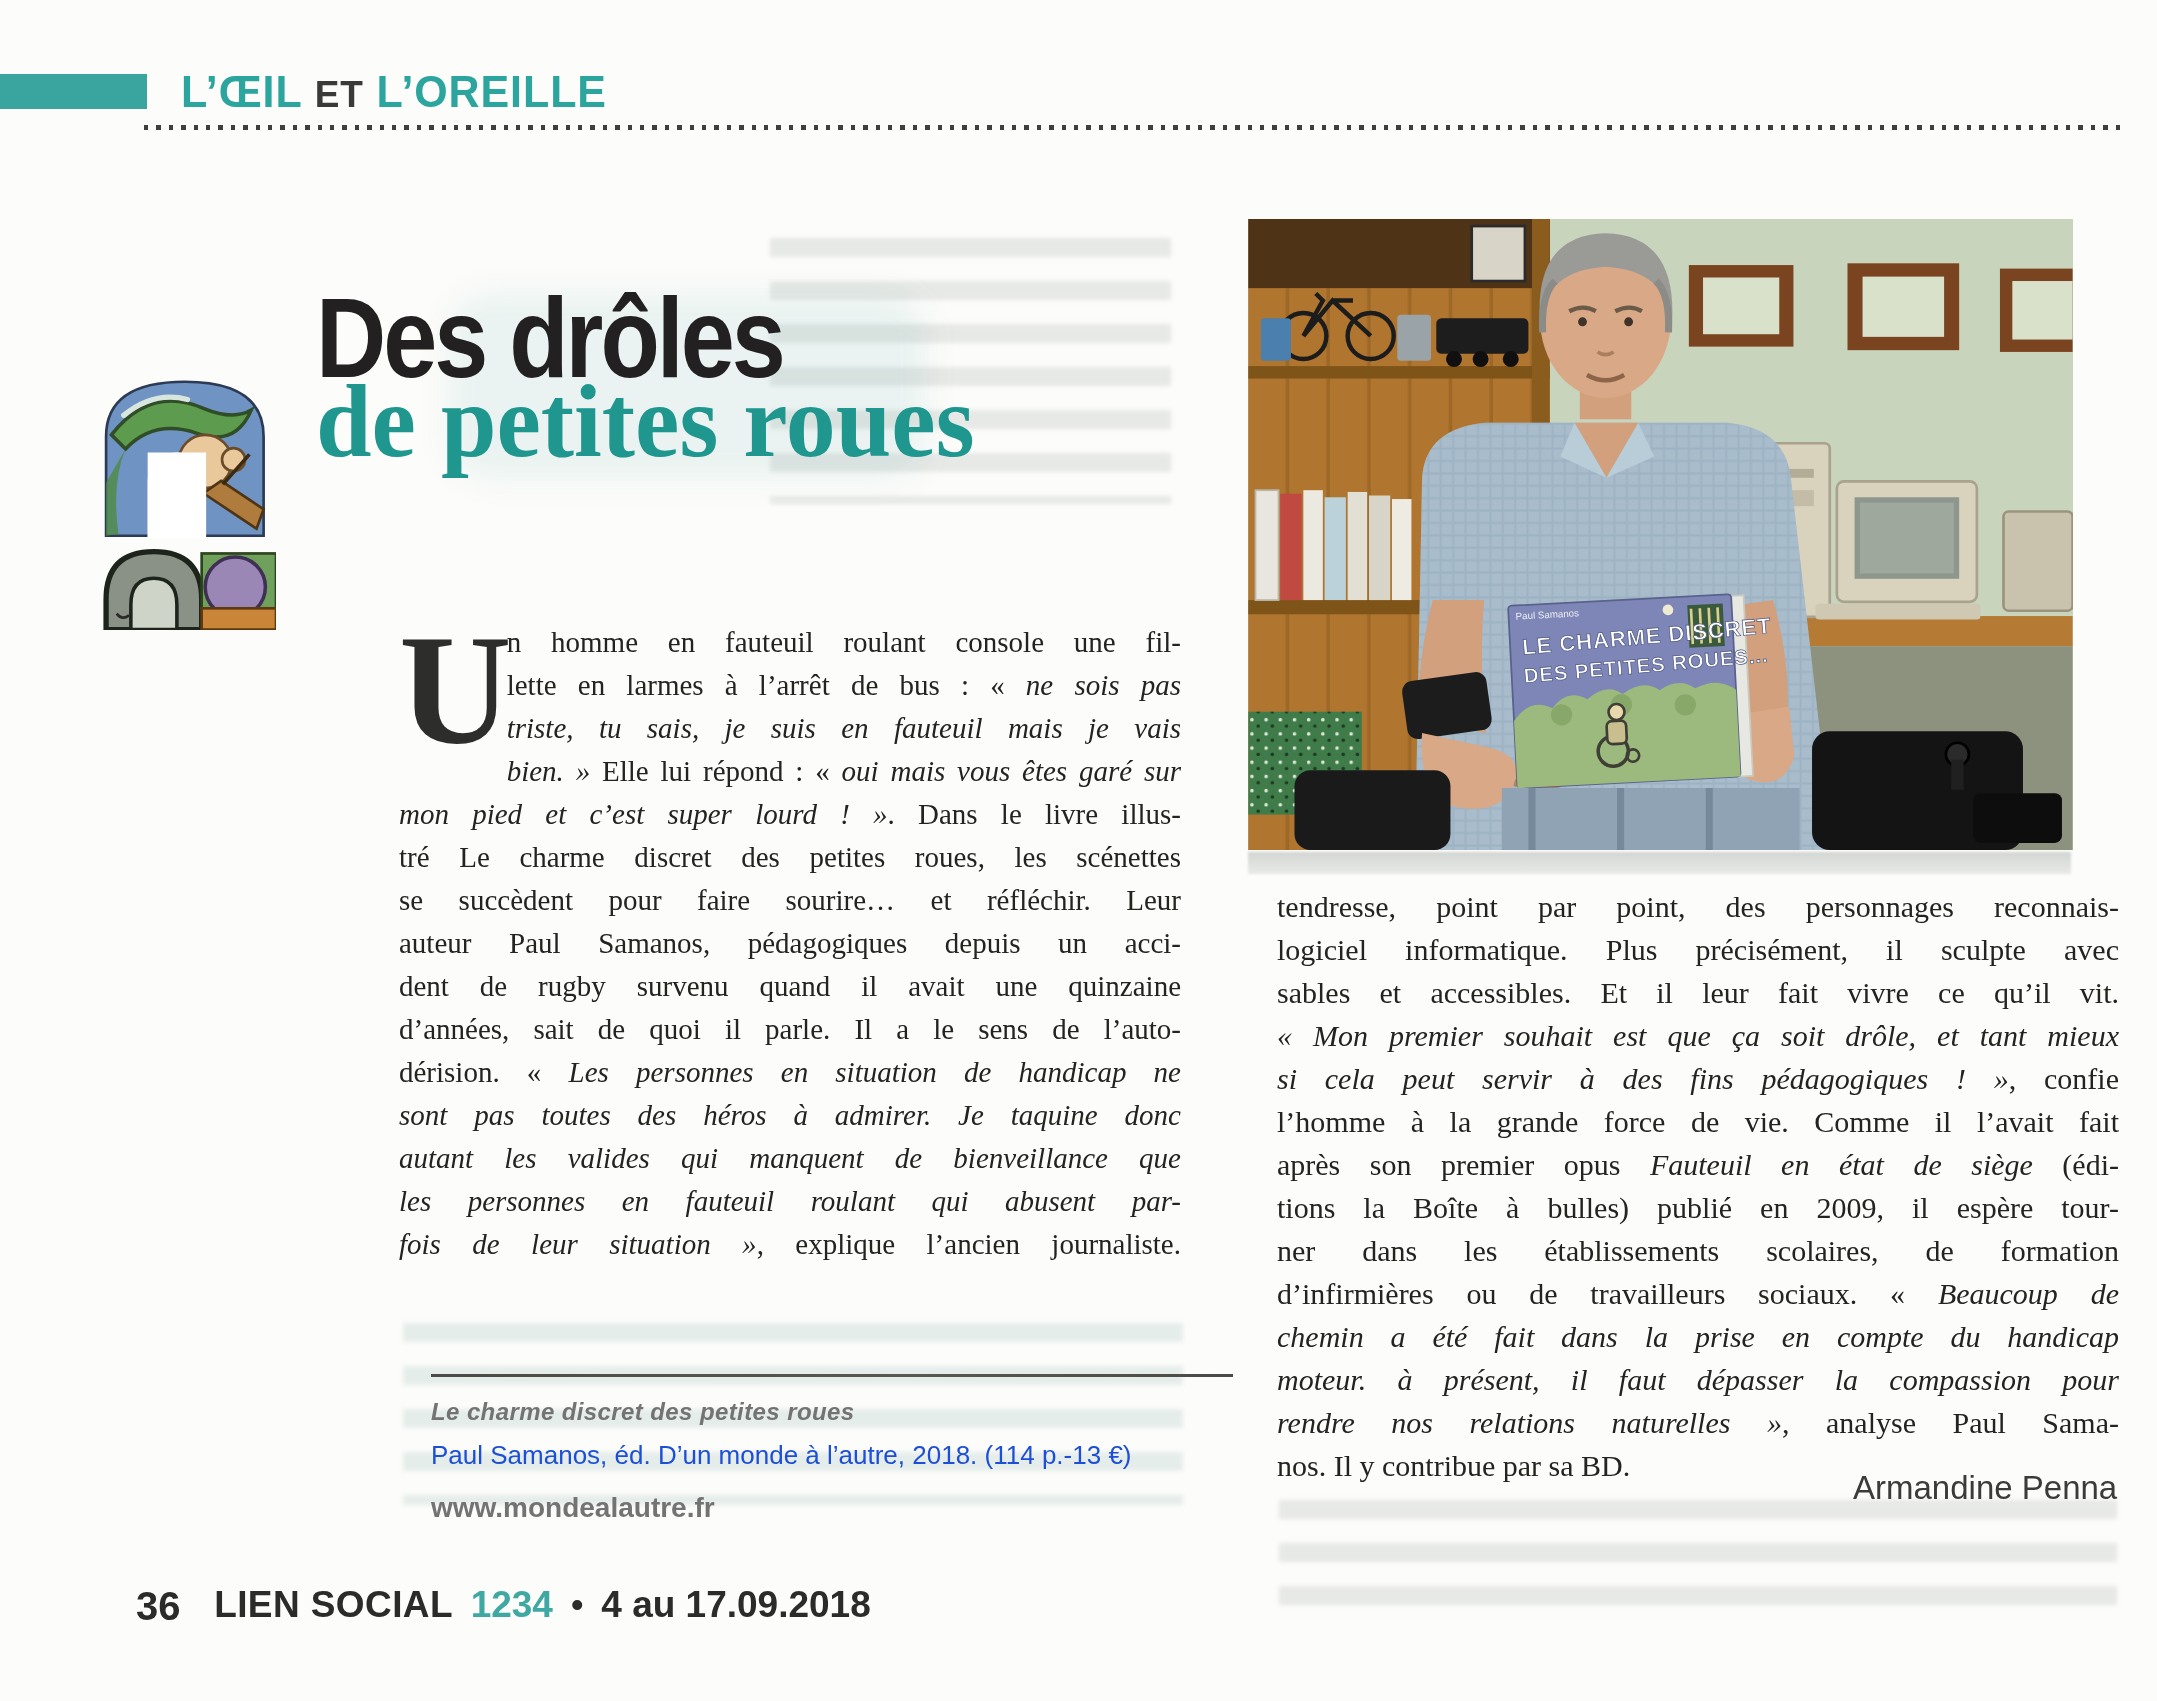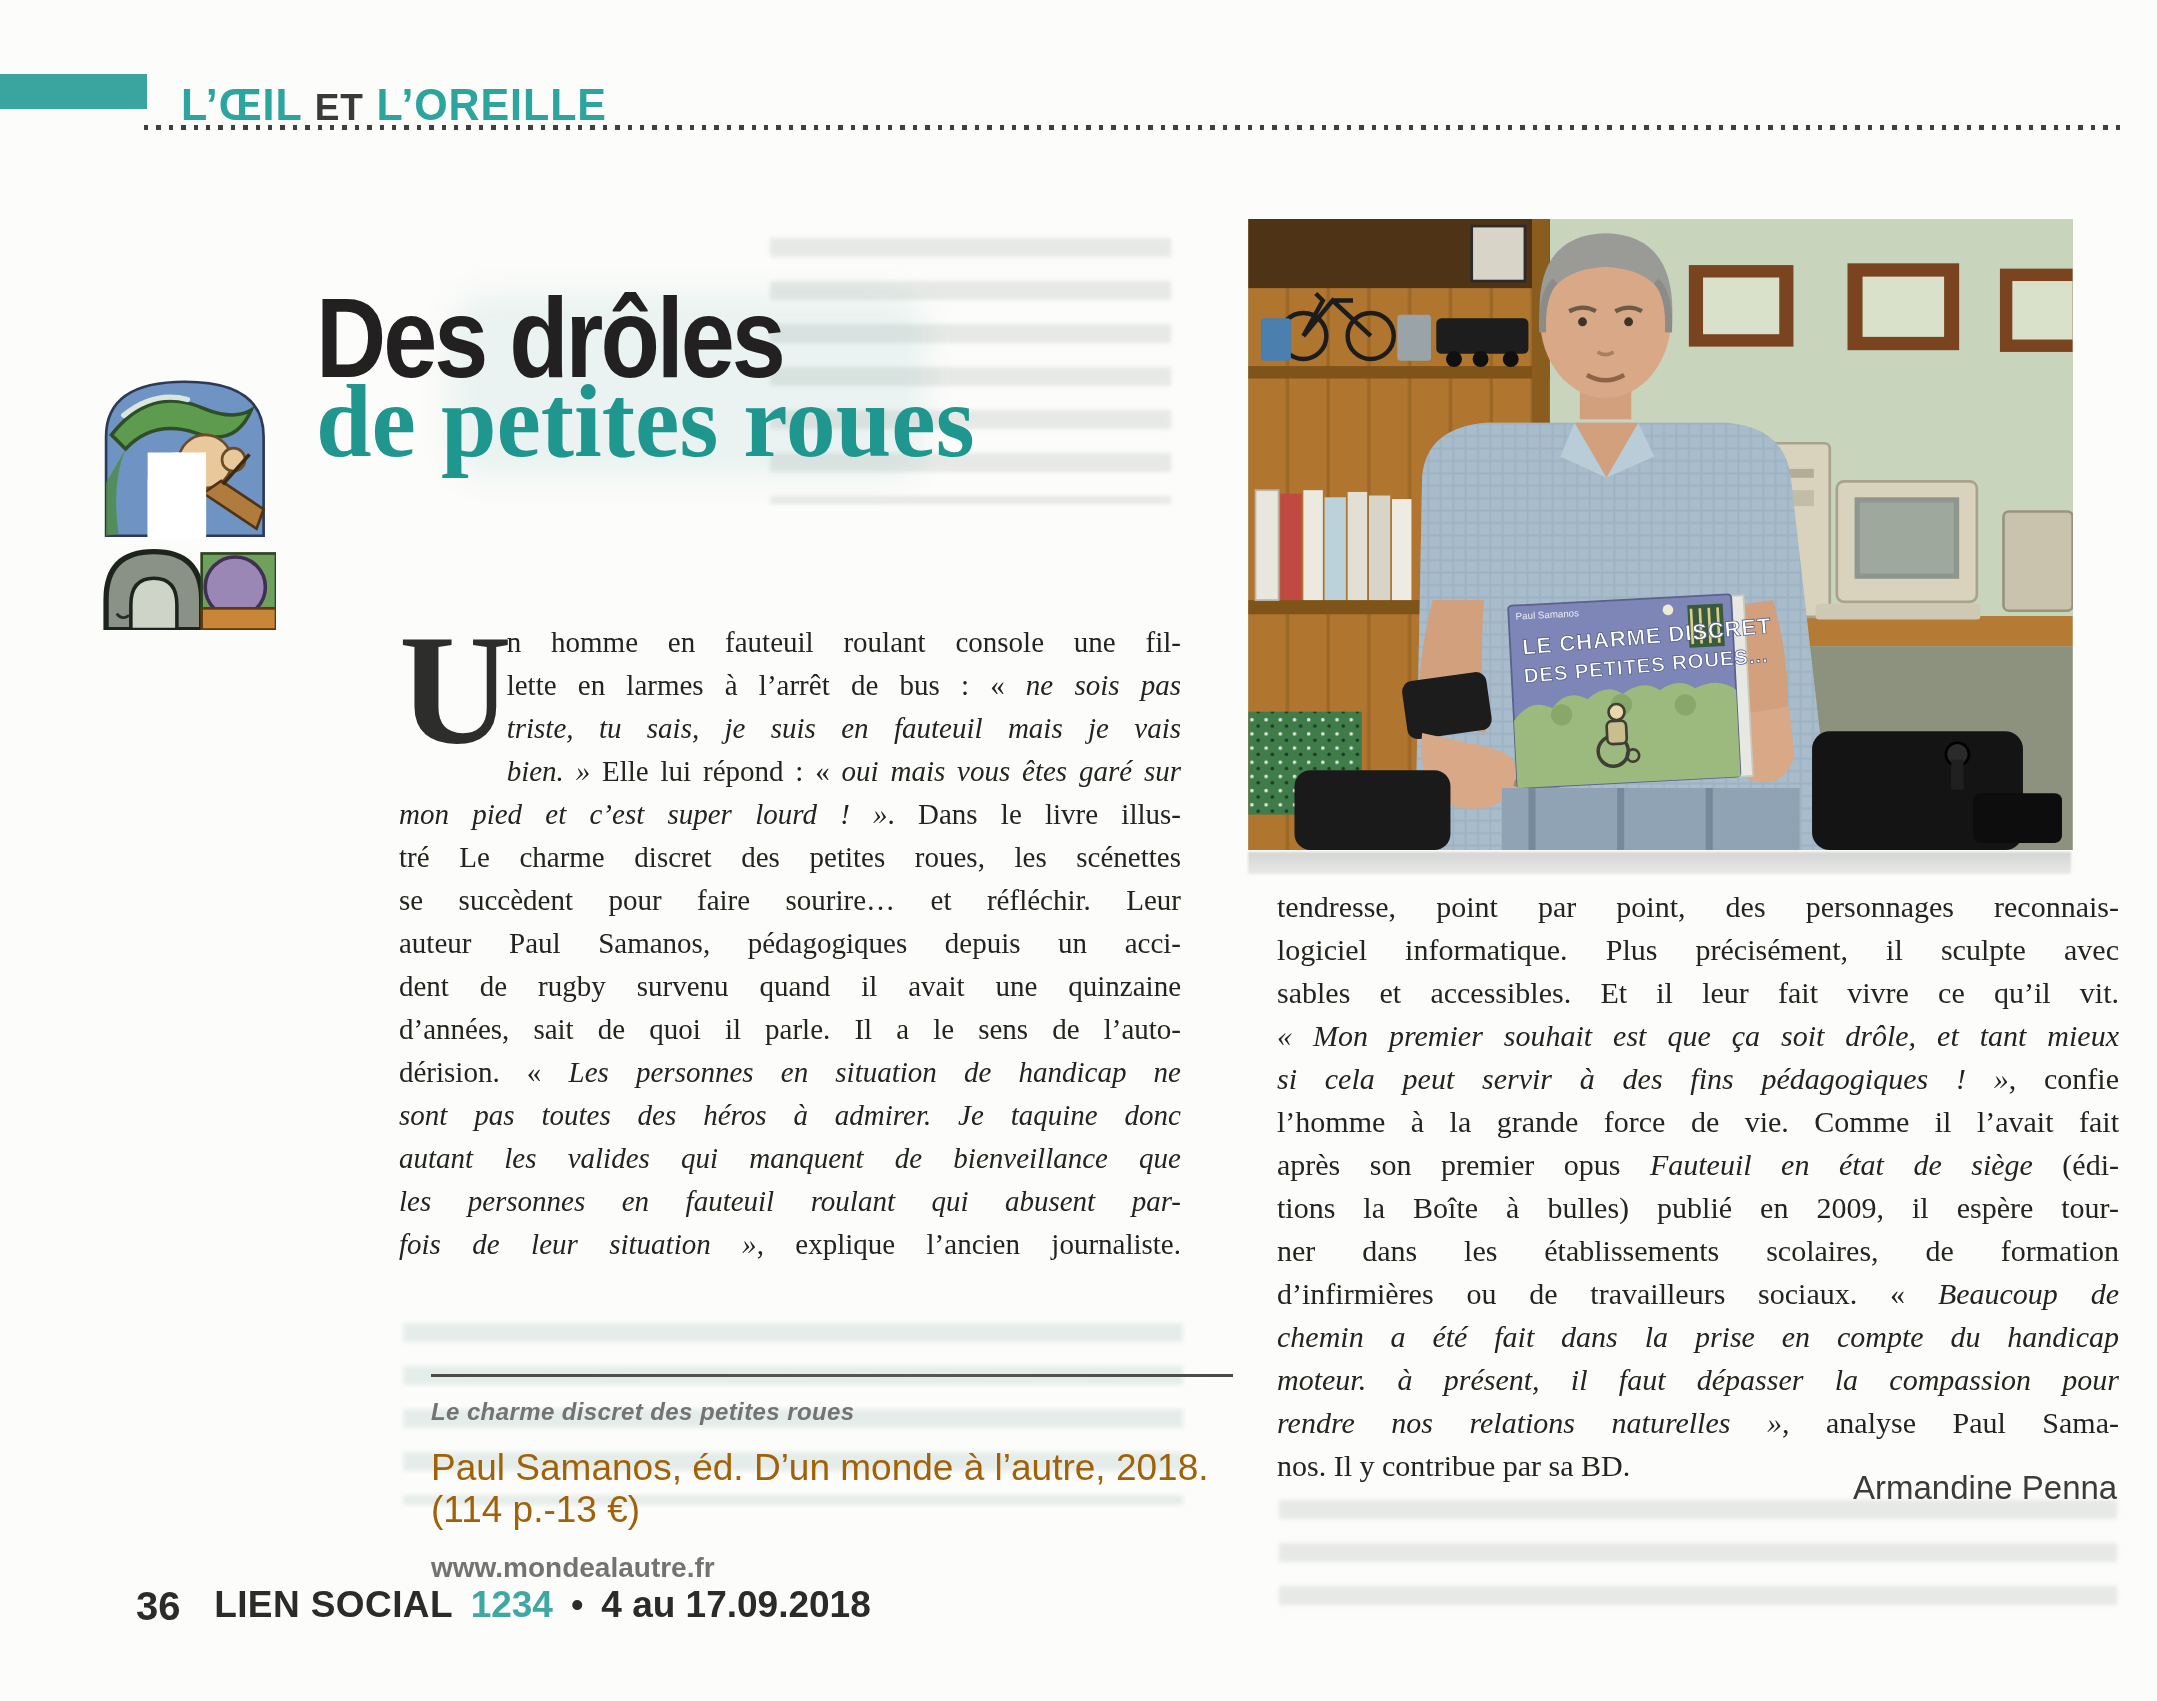--- a/index.html
+++ b/index.html
@@ -5,21 +5,21 @@
   html,body{margin:0;padding:0;}
   body{
     width:2157px;height:1701px;position:relative;overflow:hidden;
     background:#fcfcfa;
     font-family:"Liberation Serif","DejaVu Serif",serif;
     color:#232320;
   }
   
   .hdr-bar{position:absolute;left:0;top:74px;width:147px;height:35px;background:#3aa59f;}
   .hdr-title{position:absolute;left:181px;top:71px;font-family:"Liberation Sans","DejaVu Sans",sans-serif;
-    font-weight:800;font-size:43px;letter-spacing:0.9px;line-height:1;transform:scaleY(1.02);margin-top:13px;}
+    font-weight:800;font-size:43px;letter-spacing:0.9px;line-height:1;transform:scaleY(1.02);}
   .hdr-title .teal{color:#2ba59e;}
   .hdr-title .dark{color:#3a3a38;font-size:37px;}
   .dotted-rule{position:absolute;left:144px;top:125px;width:1984px;height:5.3px;
     background:repeating-linear-gradient(90deg,#3f3f3d 0 4.4px,transparent 4.4px 12.4px);}
   
   .title1{position:absolute;left:316px;top:282px;font-family:"Liberation Sans","DejaVu Sans",sans-serif;
     font-weight:800;font-size:113px;line-height:1;letter-spacing:-3.5px;color:#222020;
     transform:scaleX(.86);transform-origin:left top;}
   .title2{position:absolute;left:316px;top:367px;font-weight:700;font-size:103px;line-height:1.05;
     color:#1f968e;transform:scaleX(.97);transform-origin:left top;}
@@ -34,22 +34,22 @@
   .ln i{font-style:italic;}
   .dropcap{float:left;width:90px;height:130px;margin:5.3px 17.7px 0 0;
     font-weight:700;font-size:156px;line-height:130px;color:#2d2d2b;text-align:left;}
   .byline{position:absolute;right:1.8px;top:581px;font-family:"Liberation Sans","DejaVu Sans",sans-serif;
     font-size:33px;font-weight:500;color:#3b3b39;}
   
   .book-box{position:absolute;left:431px;top:1374px;width:802px;}
   .book-rule{height:2.7px;background:linear-gradient(90deg,#4c4a48,#5a5652 60%,#4c4a48);}
   .book-title{margin-top:21px;font-family:"Liberation Sans","DejaVu Sans",sans-serif;
     font-style:italic;font-weight:800;font-size:24px;color:#737373;letter-spacing:0.4px;}
-  .book-credit{margin-top:21px;font-family:"Liberation Sans","DejaVu Sans",sans-serif;
-    font-size:37px;color:#a16207;}
+  .book-credit{margin-top:14px;font-family:"Liberation Sans","DejaVu Sans",sans-serif;
+    font-size:26px;color:#1d4ed8;}
   .book-url{margin-top:21px;font-family:"Liberation Sans","DejaVu Sans",sans-serif;
     font-weight:800;font-size:28px;color:#737373;}
   
   .footer{position:absolute;left:136px;top:1584px;display:flex;align-items:flex-start;gap:17.7px;
     font-family:"Liberation Sans","DejaVu Sans",sans-serif;font-size:37px;color:#2b2b29;}
   .footer .pagenum{font-weight:800;font-size:40px;margin-right:16px;}
   .footer .mag{font-weight:800;letter-spacing:0.4px;}
   .footer .issue{color:#3fa8a2;font-weight:700;}
   .footer .date{font-weight:600;}
   

